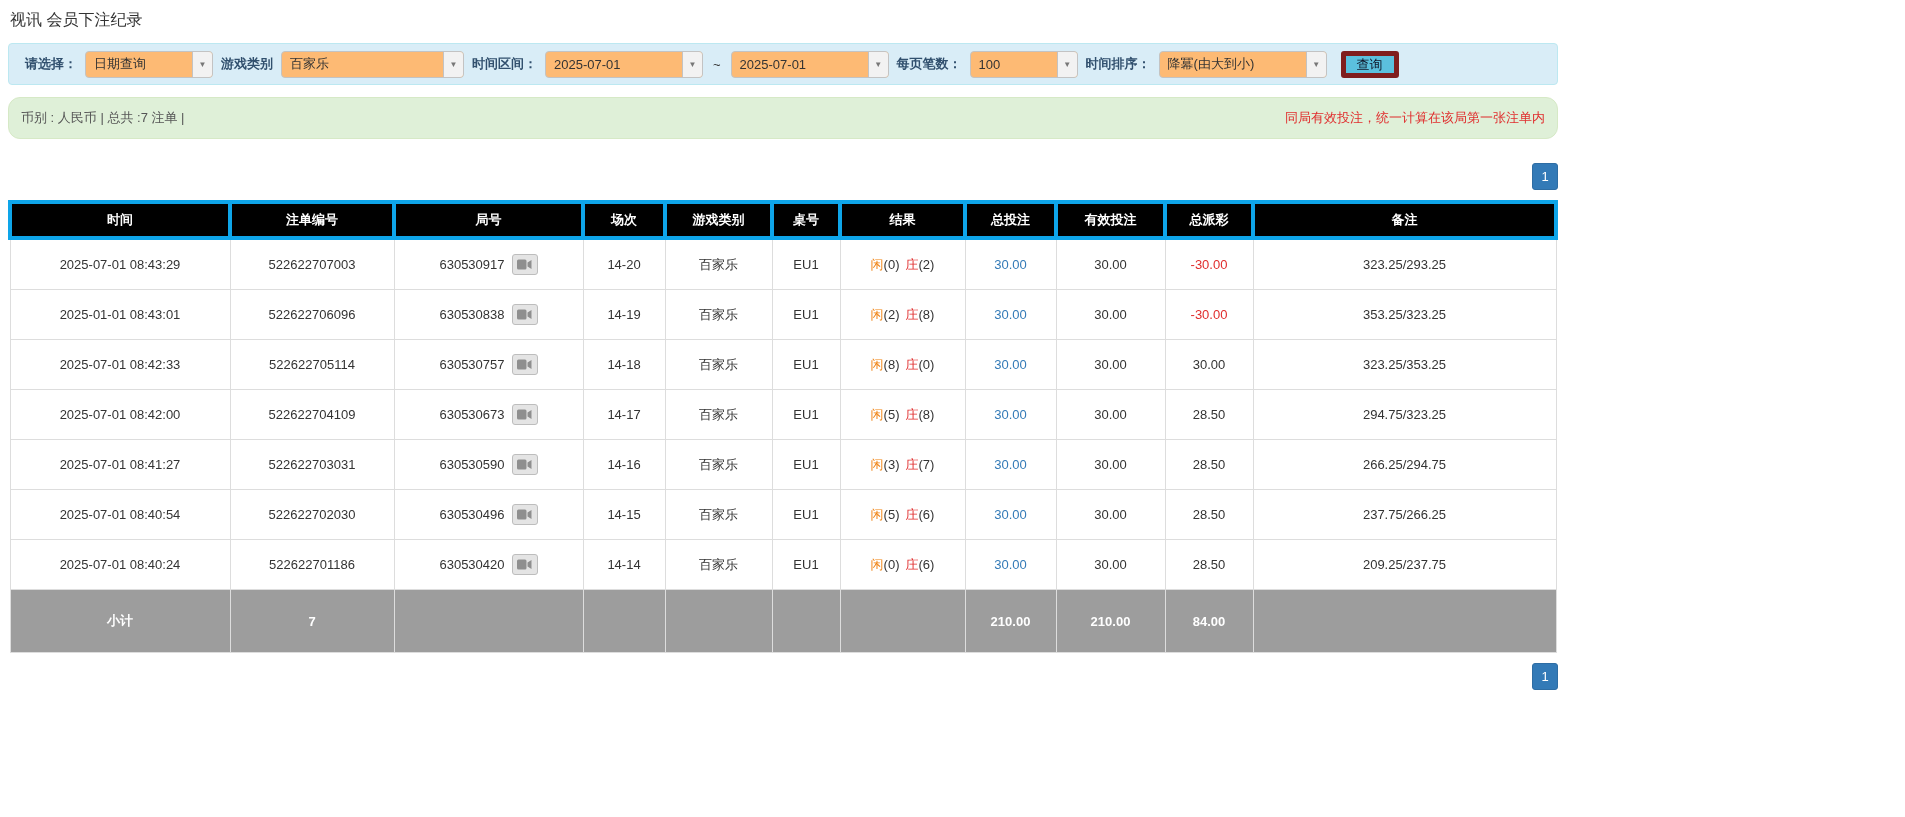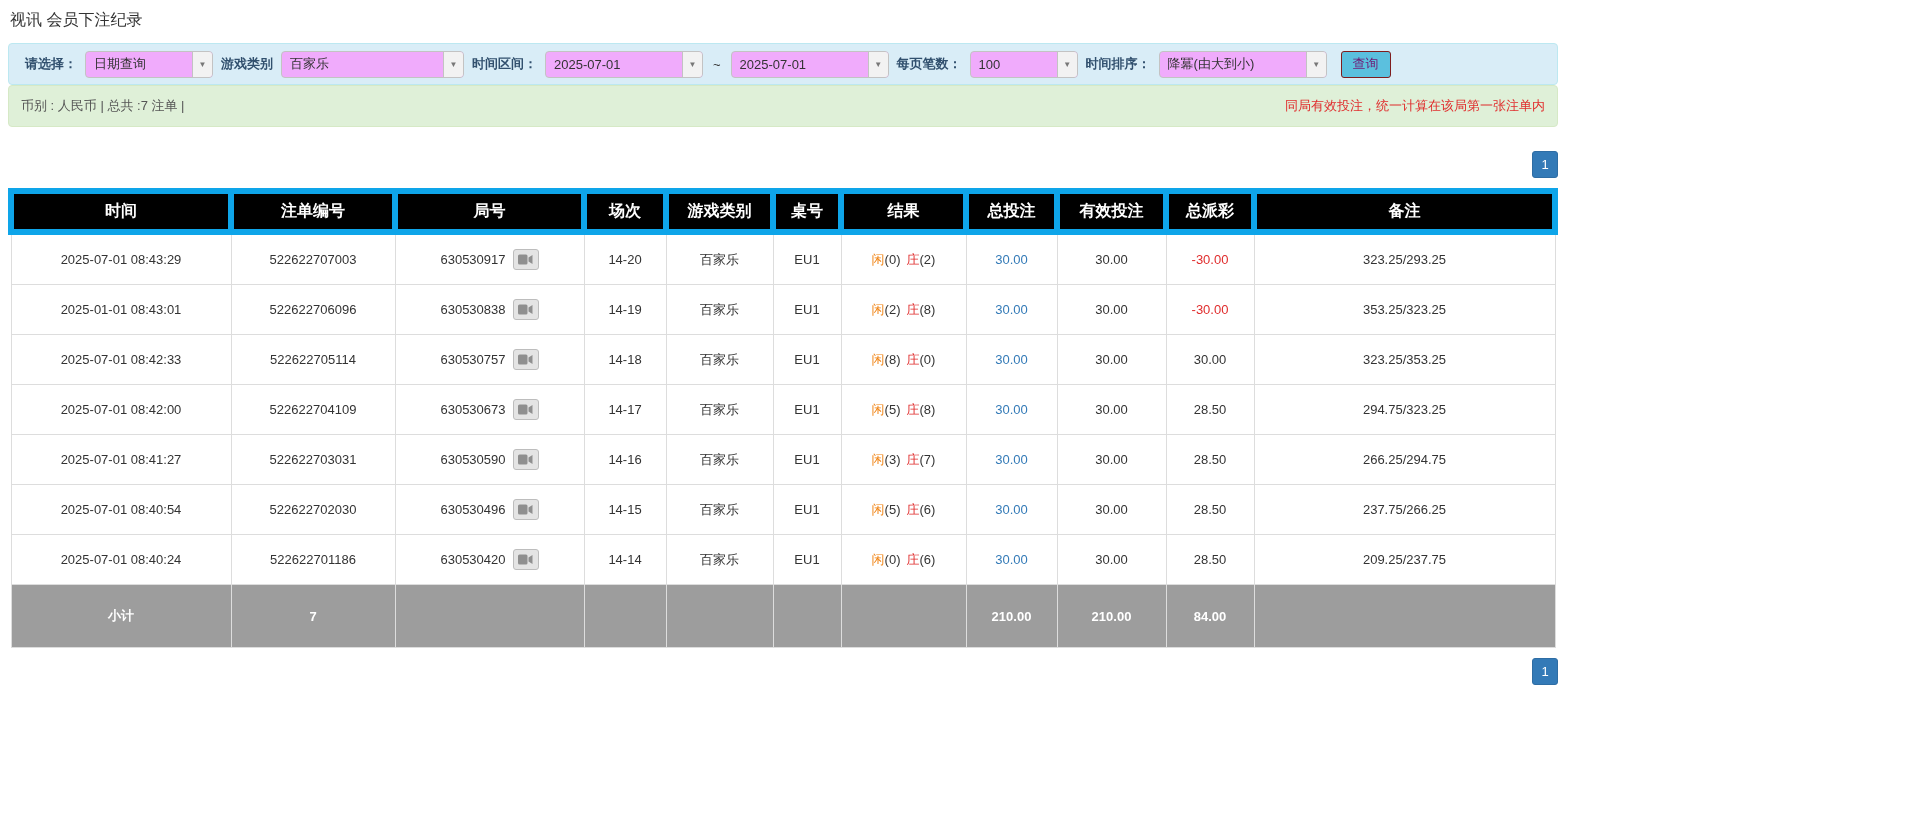--- a/index.html
+++ b/index.html
@@ -27,21 +27,21 @@
     padding: 7px 16px;
     display: flex;
     align-items: center;
     gap: 8px;
     height: 42px;
   }
   .flabel { font-weight: bold; color: #31506e; white-space: nowrap; }
   .combo {
     display: inline-flex;
     align-items: stretch;
-    background: #f0abfc;
+    background: #fdba74;
     border: 1px solid #c3c3c3;
     border-radius: 4px;
     height: 27px;
     overflow: hidden;
     cursor: pointer;
   }
   .combo-text {
     padding: 0 8px;
     display: flex;
     align-items: center;
@@ -59,37 +59,37 @@
     border-left: 1px solid #c3c3c3;
     color: #777;
     font-size: 8px;
     flex: none;
   }
   .w128 { width: 128px; } .w183 { width: 183px; } .w158 { width: 158px; }
   .w108 { width: 108px; } .w168 { width: 168px; }
   .tilde { color: #333; padding: 0 2px; }
   .search-btn {
     background: #5bc0de;
-    border: 1px solid #7f1d1d;
-    color: #701a75;
+    border: 5px solid #7f1d1d;
+    color: #0f172a;
     height: 27px;
     padding: 0 11px;
     border-radius: 3px;
     font-size: 13px;
     font-family: Liberation Mono, monospace;
     cursor: pointer;
     margin-left: 6px;
   }
 
   
   .notice-bar {
     background: #dff0d8;
     border: 1px solid #d6e9c6;
-    border-radius: 4px;
-    margin-top: 0;
+    border-radius: 12px;
+    margin-top: 12px;
     padding: 11px 12px;
     display: flex;
     justify-content: space-between;
     align-items: center;
     color: #555;
   }
   .notice-right { color: #e02d2d; }
 
   
   .pager { display: flex; justify-content: flex-end; }
@@ -107,22 +107,22 @@
     cursor: pointer;
   }
 
   
   table.records { width: 100%; border-collapse: collapse; table-layout: fixed; }
   .records th {
     background: #000;
     color: #fff;
     font-weight: bold;
     padding: 7px 4px;
-    border: 6px solid #0ea5e9;
-    font-size: 16px;
+    border: 4px solid #0ea5e9;
+    font-size: 13px;
     text-align: center;
   }
   .records td {
     border: 1px solid #ddd;
     padding: 14px 4px;
     text-align: center;
     font-size: 13px;
     background: #fff;
     color: #333;
     overflow: hidden;

